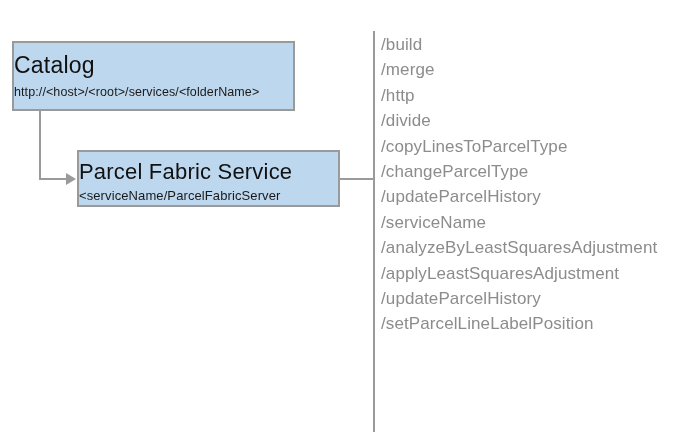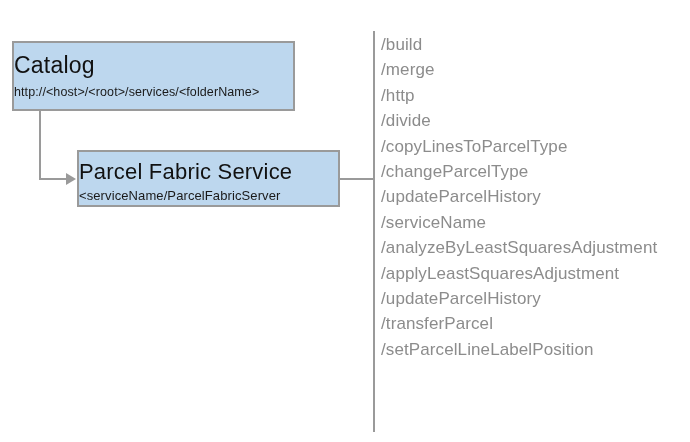--- a/index.html
+++ b/index.html
@@ -167,17 +167,16 @@
       <li>/merge</li>
       <li>/http</li>
       <li>/divide</li>
       <li>/copyLinesToParcelType</li>
       <li>/changeParcelType</li>
       <li>/updateParcelHistory</li>
       <li>/serviceName</li>
       <li>/analyzeByLeastSquaresAdjustment</li>
       <li>/applyLeastSquaresAdjustment</li>
       <li>/updateParcelHistory</li>
-      <li>/transferParcel</li>
       <li>/setParcelLineLabelPosition</li>
     </ul>
 
 </div>
 
 </body></html>

